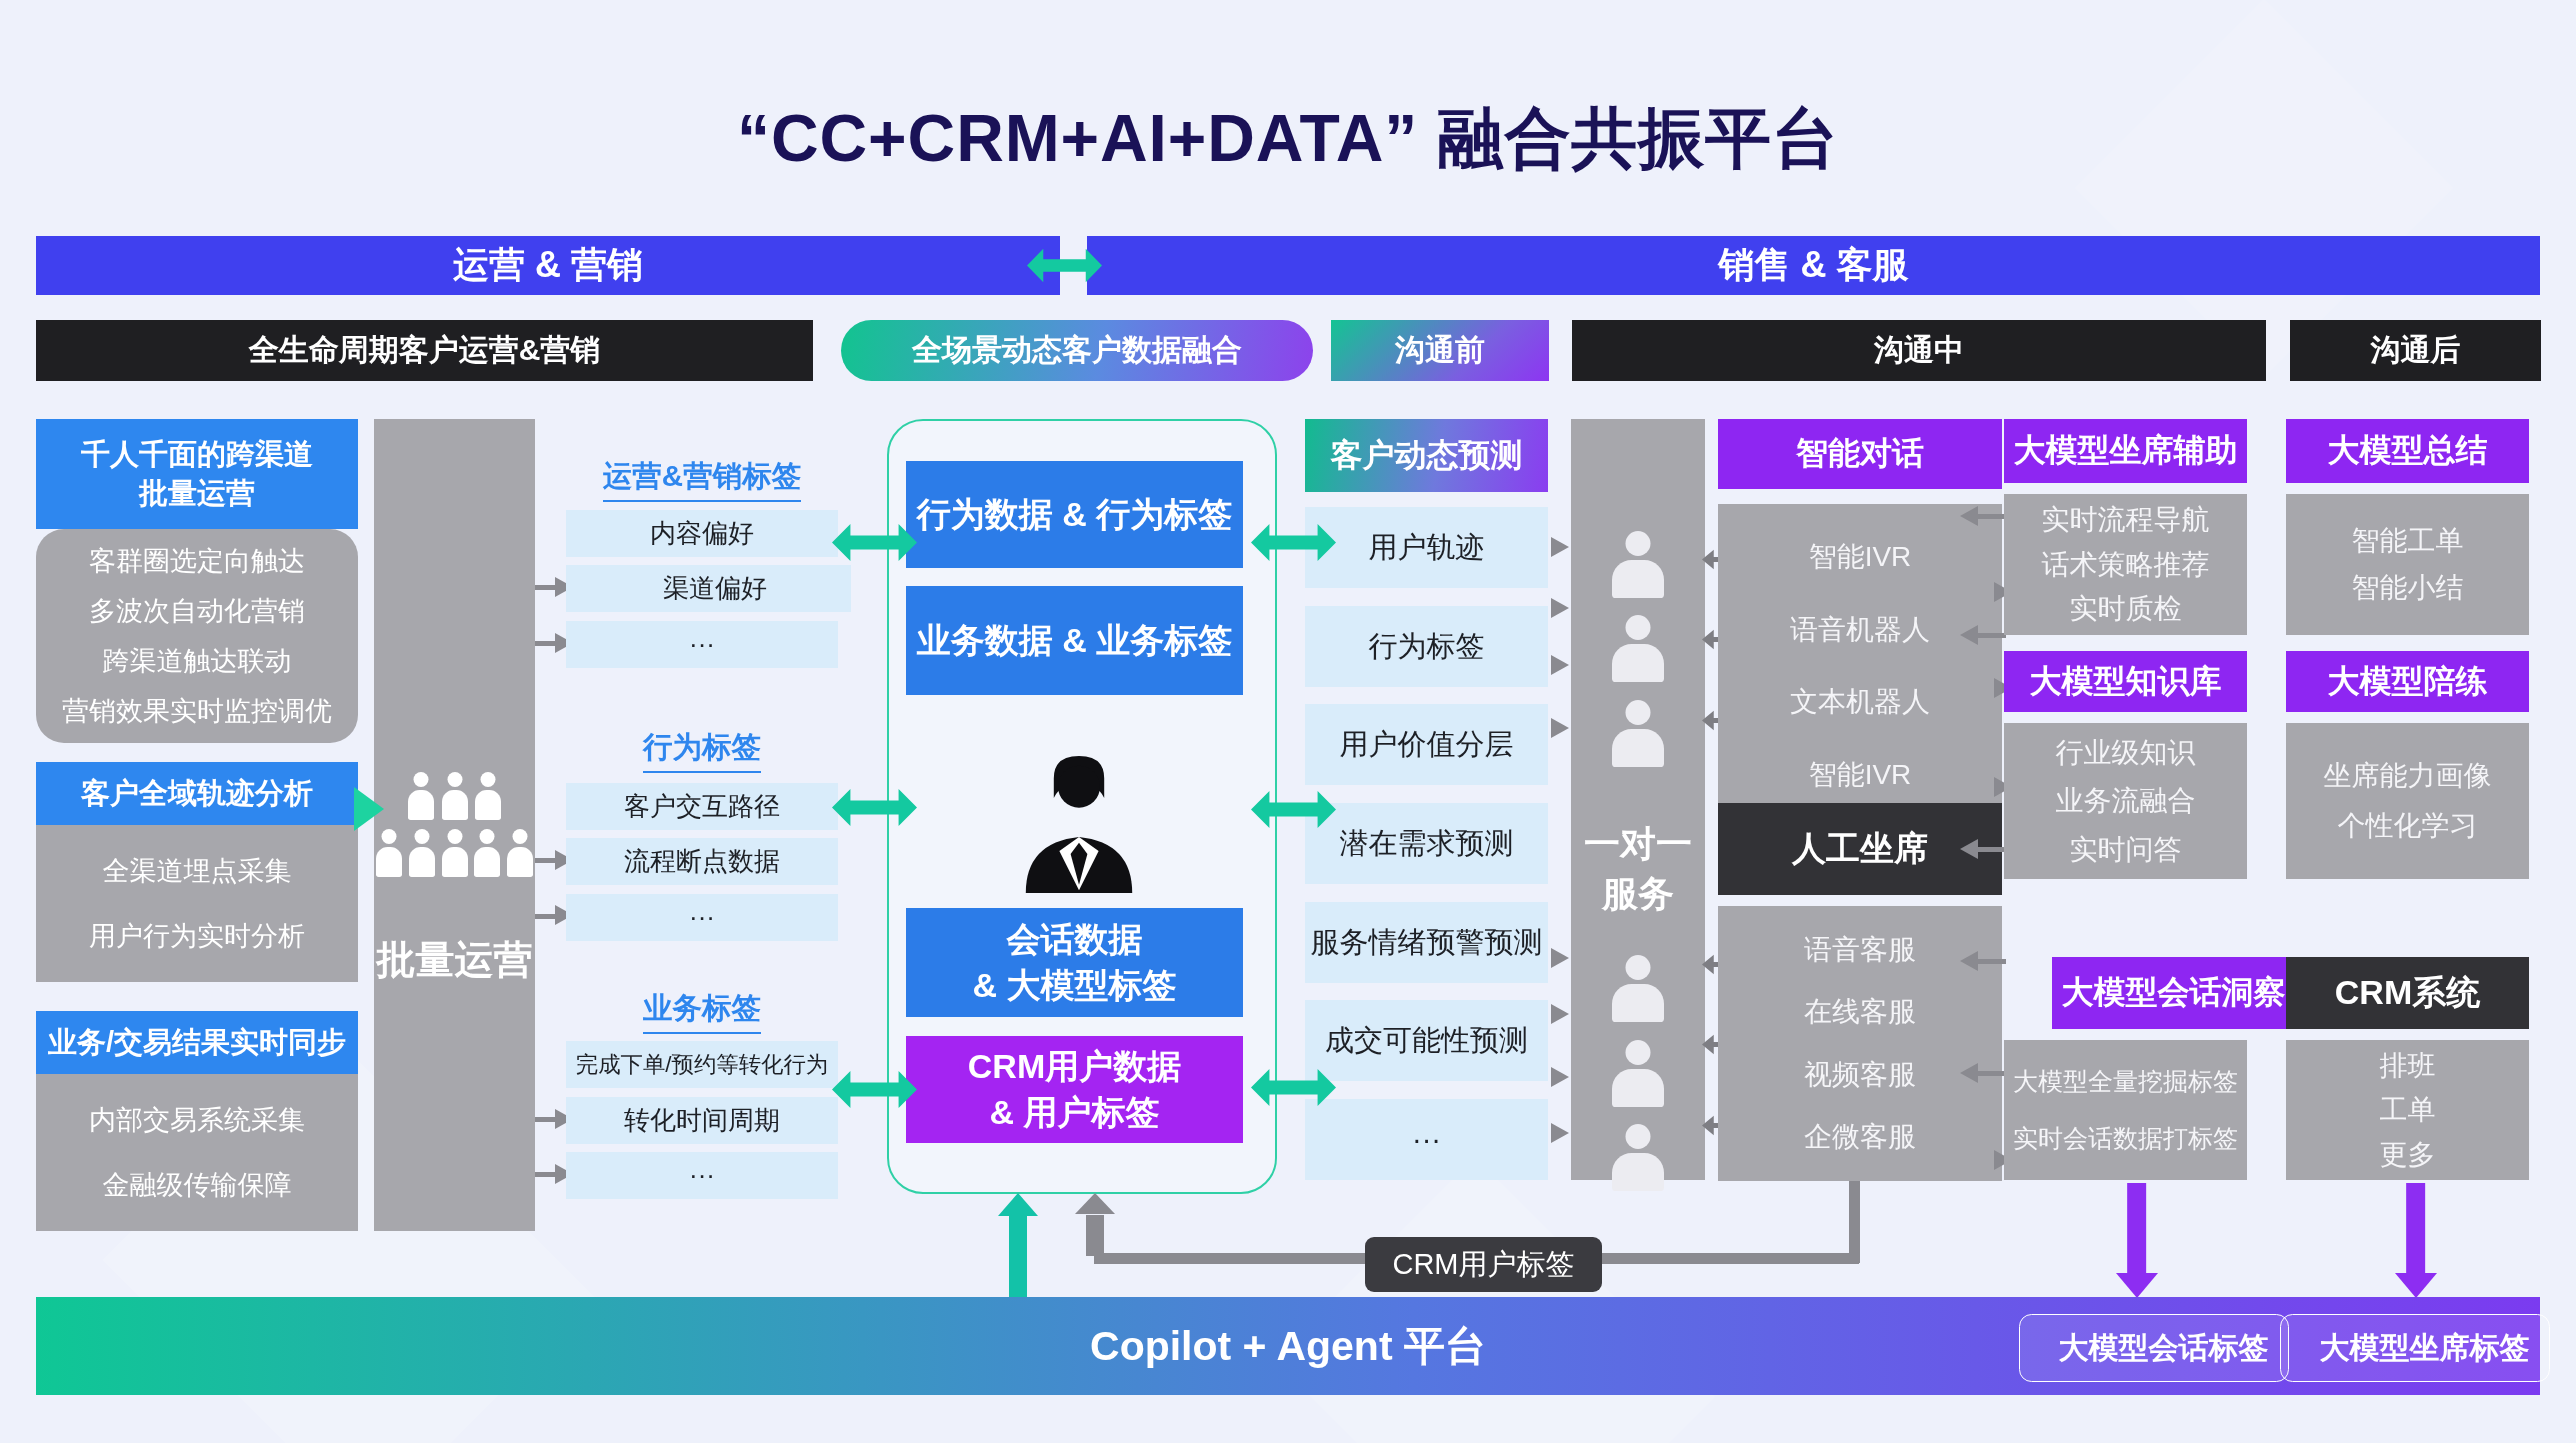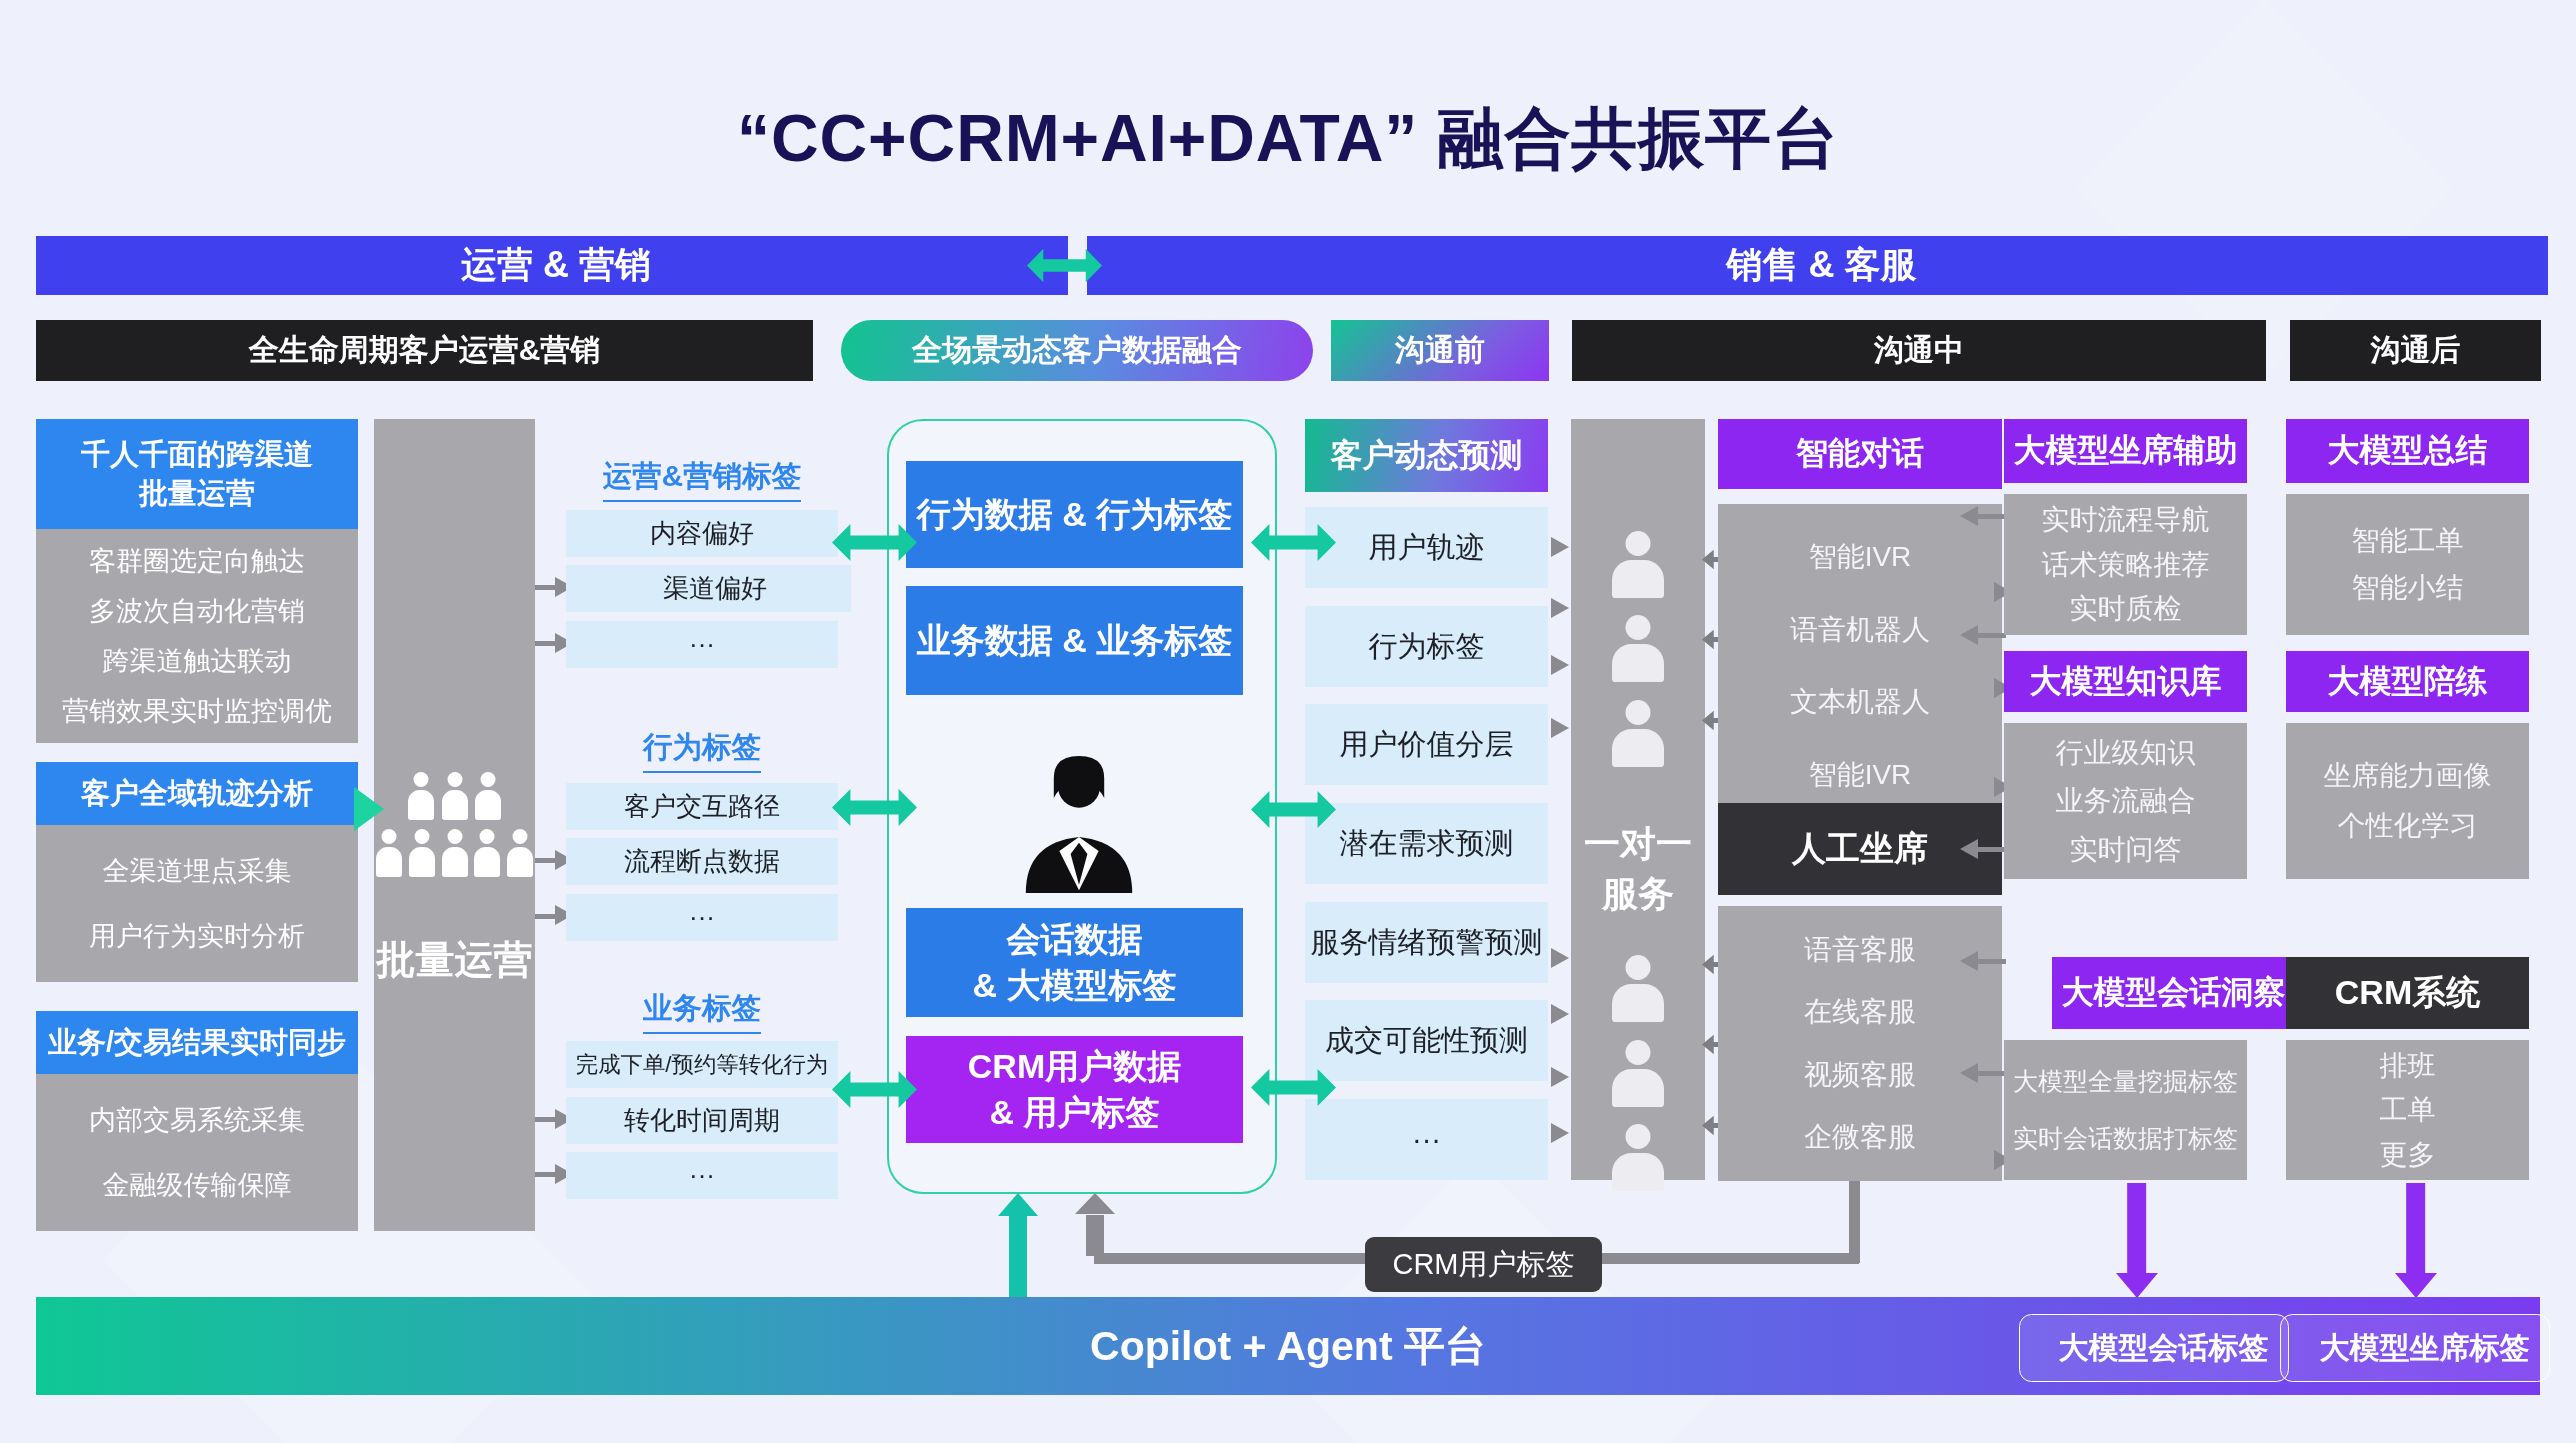--- a/index.html
+++ b/index.html
@@ -4,21 +4,21 @@
 <style>
   html,body{margin:0;padding:0;background:#e8ecf8;}
   .canvas{position:relative;width:2576px;height:1443px;background:#eef1fb;
     font-family:"Liberation Sans","DejaVu Sans",sans-serif;overflow:hidden;}
   .abs{position:absolute;}
   .flexc{display:flex;align-items:center;justify-content:center;text-align:center;}
   .prewrap{white-space:pre-line;}
   
   .deco{position:absolute;background:rgba(255,255,255,0.45);}
   
-  .bar-blue{background:#4040ef;color:#fff;font-weight:bold;font-size:36px;padding-left:8px;}
+  .bar-blue{background:#4040ef;color:#fff;font-weight:bold;font-size:36px;}
   .bar-black{background:#1f1f22;color:#fff;font-weight:bold;font-size:30px;}
   .pill-grad{background:linear-gradient(100deg,#12c48f,#5b8be0 55%,#8d42ec);
     color:#fff;font-weight:bold;font-size:30px;border-radius:36px;}
   .grad-sq{background:linear-gradient(135deg,#14c493,#7a5fe0 65%,#8d35f2);
     color:#fff;font-weight:bold;font-size:30px;}
   
   .title{width:100%;text-align:center;font-size:66px;font-weight:bold;color:#1a1257;letter-spacing:0.9px;}
   
   .blk-head{background:#2e87ef;color:#fff;font-weight:bold;font-size:29px;line-height:1.35;}
   .blk-body{background:#a7a7ac;color:#fff;font-size:27px;display:flex;flex-direction:column;
@@ -109,21 +109,21 @@
     </div>
   <div class="abs flexc bar-black" style="left:1572px;top:320px;width:694px;height:61px;">
       <span>沟通中</span>
     </div>
   <div class="abs flexc bar-black" style="left:2290px;top:320px;width:251px;height:61px;">
       <span>沟通后</span>
     </div>
 
   <div class="abs flexc blk-head prewrap" style="left:36px;top:419px;width:322px;height:110px;"><span class="prewrap">千人千面的跨渠道
 批量运营</span></div>
-  <div class="abs blk-body" style="left:36px;top:529px;width:322px;height:214px;">
+  <div class="abs blk-body" style="left:36px;top:529px;width:322px;height:214px;border-radius:28px;">
     <span>客群圈选定向触达</span>
     <span>多波次自动化营销</span>
     <span>跨渠道触达联动</span>
     <span>营销效果实时监控调优</span>
   </div>
 
   <div class="abs flexc blk-head" style="left:36px;top:762px;width:322px;height:63px;">
       <span>客户全域轨迹分析</span>
     </div>
   <div class="abs blk-body" style="left:36px;top:825px;width:322px;height:157px;">

